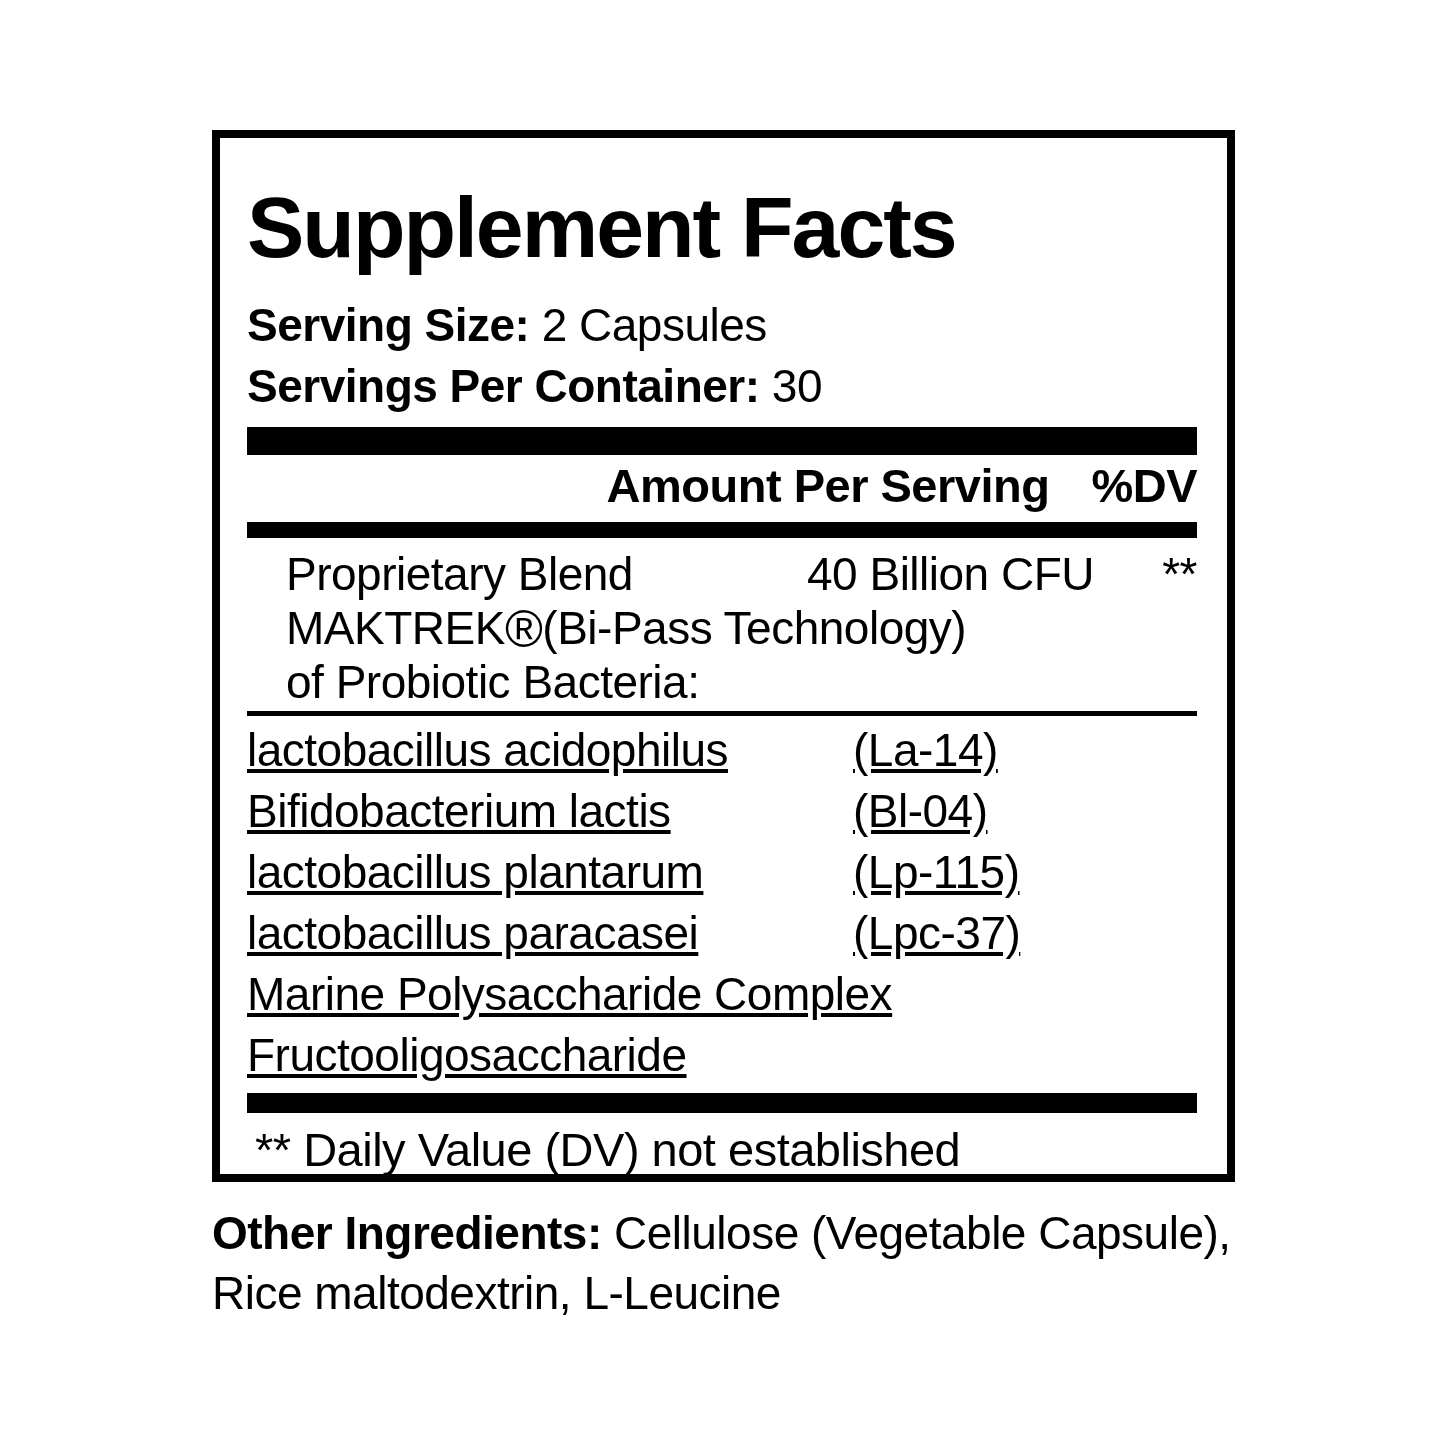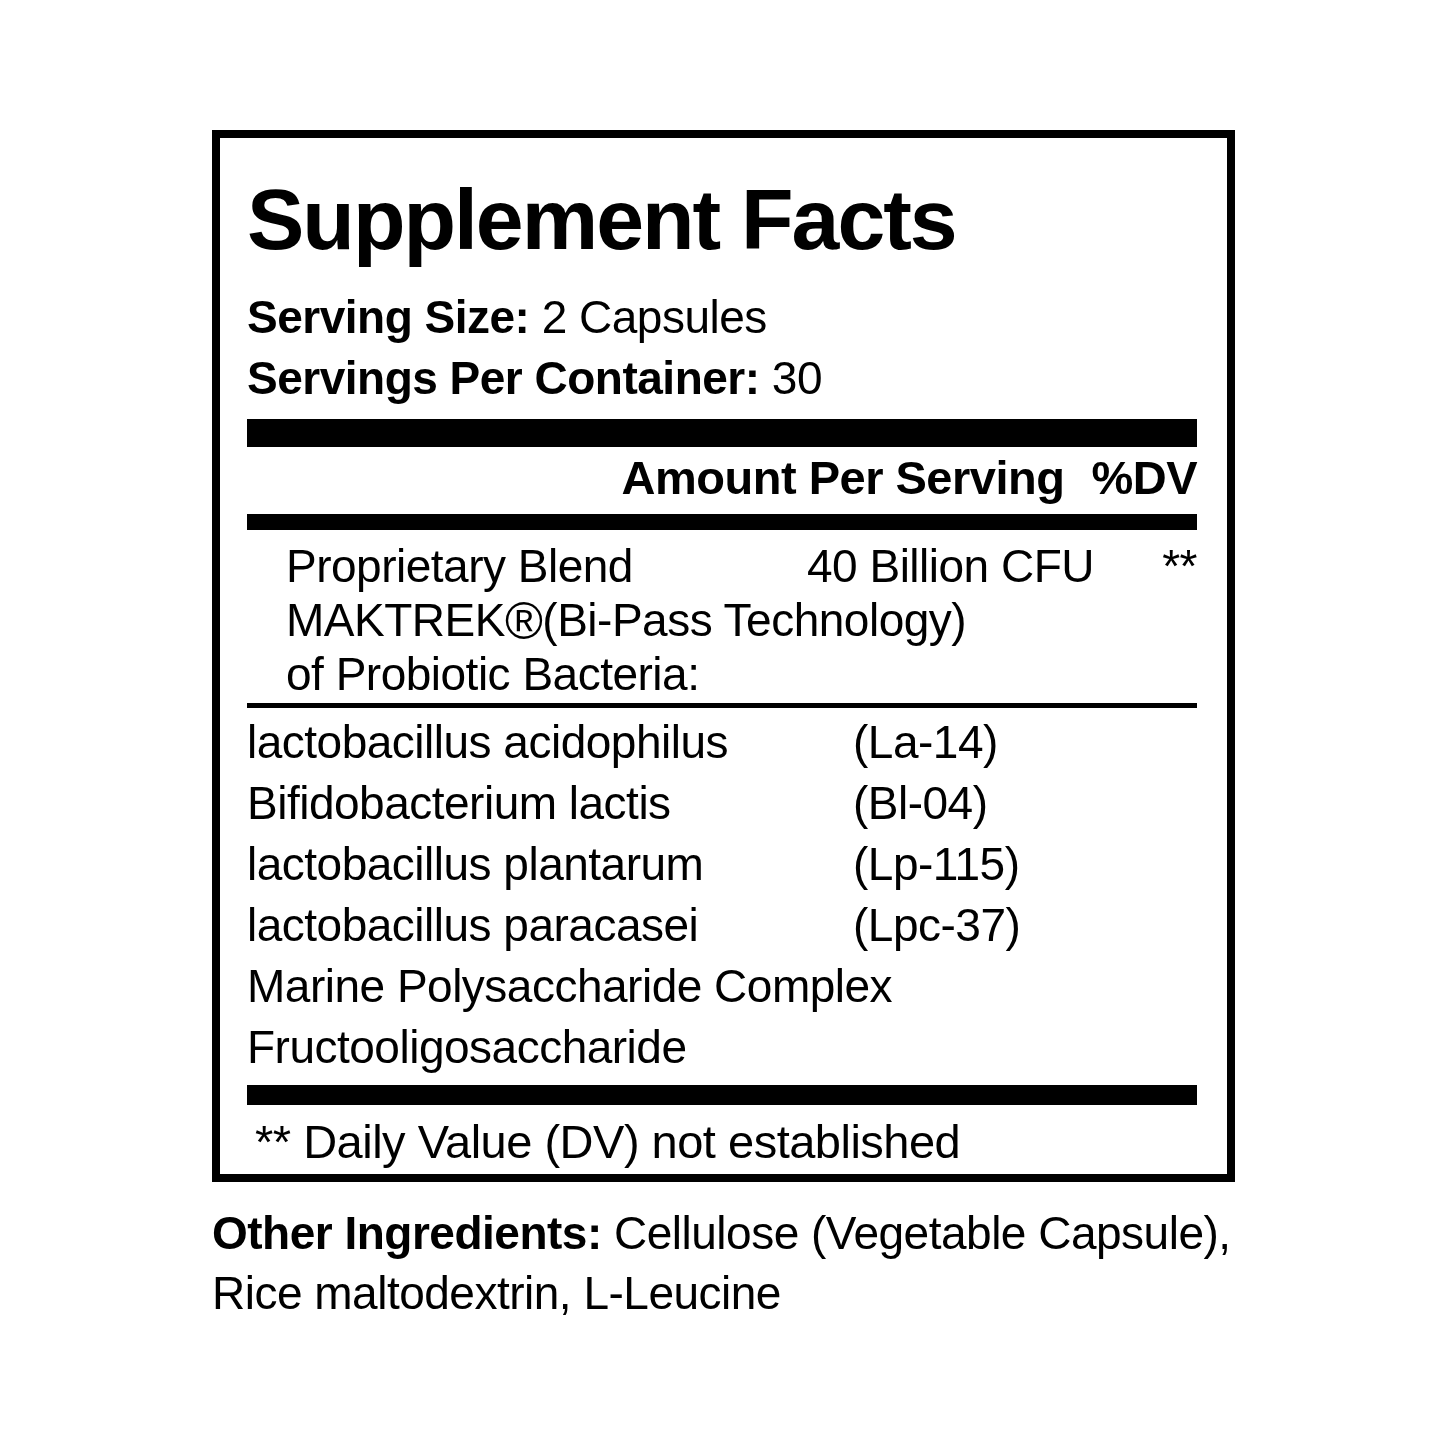--- a/index.html
+++ b/index.html
@@ -10,21 +10,21 @@
     color:#000000;
     font-family:"Liberation Sans", sans-serif;
     overflow:hidden;
   }
   .facts-box {
     position:absolute;
     left:212px; top:130px;
     width:1023px; height:1052px;
     border:8px solid #000;
     box-sizing:border-box;
-    padding:8px 30px 0 27px;
+    padding:16px 30px 0 27px;
     background:#fff;
   }
   .title {
     margin:30px 0 0 0;
     font-size:86px;
     font-weight:bold;
     letter-spacing:-2px;
     line-height:86px;
     white-space:nowrap;
   }
@@ -38,21 +38,21 @@
   .serving-line b { letter-spacing:-0.5px; }
   .bar { background:#000; width:100%; }
   .bar-thick   { height:28px; margin-top:10px; }
   .bar-medium  { height:16px; margin-top:7px; }
   .bar-thin    { height:5px;  margin-top:2px; }
   .bar-bottom  { height:20px; margin-top:7px; }
   .header-row {
     display:flex;
     justify-content:flex-end;
     align-items:baseline;
-    gap:27px;
+    gap:42px;
     font-size:47px;
     font-weight:bold;
     line-height:58px;
     letter-spacing:-0.5px;
     margin-top:2px;
   }
   .blend-block { margin-top:9px; }
   .blend-row { display:flex; }
   .blend-line, .blend-row {
     font-size:46px;
@@ -63,20 +63,21 @@
   .blend-name { width:521px; flex:0 0 auto; }
   .blend-amount { flex:1 1 auto; }
   .blend-dv { flex:0 0 auto; text-align:right; }
   .reg-mark { font-size:1.12em; line-height:0; vertical-align:-0.06em; }
   .ingredients { margin-top:4px; }
   .ingredient-row {
     display:flex;
     font-size:46px;
     line-height:61px;
     letter-spacing:-0.5px;
+    text-decoration:underline;
   }
   .ingredient-name { width:606px; flex:0 0 auto; white-space:nowrap; }
   .ingredient-strain { flex:1 1 auto; white-space:nowrap; }
   .footnote {
     margin-top:6px;
     font-size:47px;
     line-height:61px;
     letter-spacing:-0.5px;
     white-space:nowrap;
     margin-left:8px;

